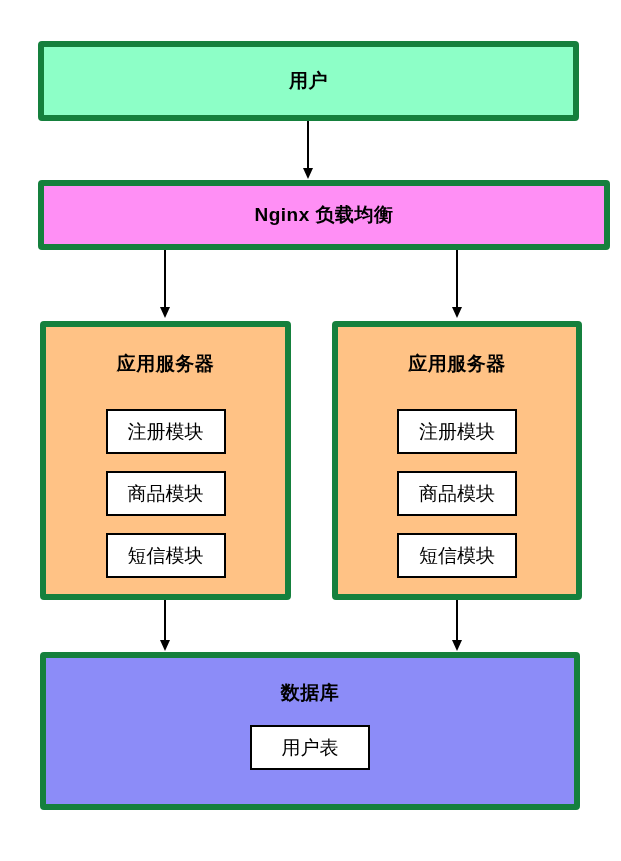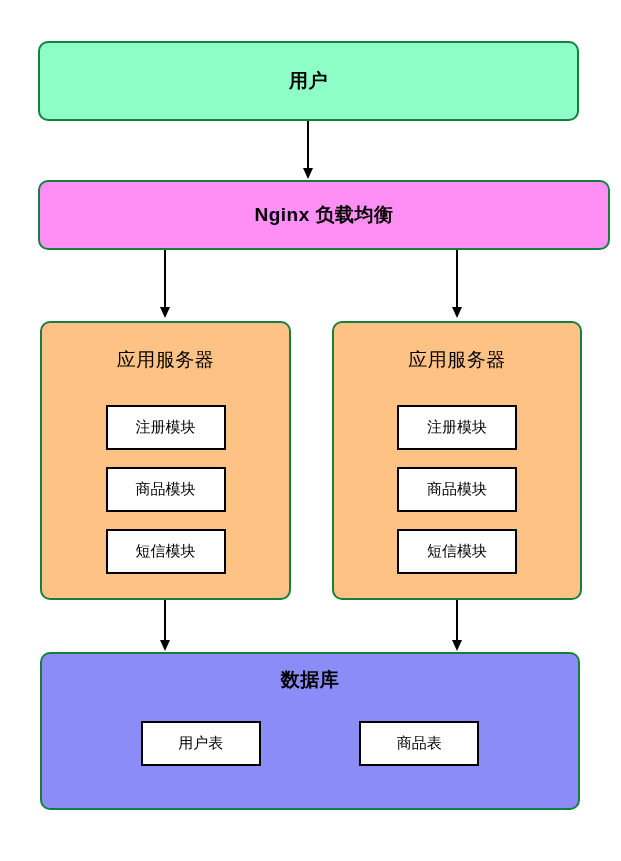--- a/index.html
+++ b/index.html
@@ -8,47 +8,47 @@
     width: 621px;
     height: 861px;
     background: #ffffff;
     font-family: "Liberation Sans", "DejaVu Sans", sans-serif;
     color: #000000;
     overflow: hidden;
   }
   .node {
     position: absolute;
     box-sizing: border-box;
-    border: 2px solid #15803d;
-    border-radius: 10px;
+    border: 6px solid #15803d;
+    border-radius: 4px;
   }
   .banner {
     display: flex;
     align-items: center;
     justify-content: center;
   }
   .node-label {
     font-weight: bold;
     font-size: 19px;
     letter-spacing: 0.5px;
     white-space: nowrap;
   }
   .group-title {
     position: absolute;
     top: 24px;
     left: 0;
     width: 100%;
     text-align: center;
-    font-weight: normal;
+    font-weight: bold;
     font-size: 19px;
     letter-spacing: 0.5px;
   }
   .db-title {
     position: absolute;
-    top: 13px;
+    top: 22px;
     left: 0;
     width: 100%;
     text-align: center;
     font-weight: bold;
     font-size: 19px;
     letter-spacing: 0.5px;
     font-family: Liberation Serif, serif;
   }
   .modules {
     position: absolute;
@@ -62,21 +62,21 @@
   }
   .inner-box {
     box-sizing: border-box;
     width: 120px;
     height: 45px;
     border: 2px solid #000000;
     background: #ffffff;
     display: flex;
     align-items: center;
     justify-content: center;
-    font-size: 15px;
+    font-size: 19px;
     white-space: nowrap;
   }
   .tables {
     position: absolute;
     top: 67px;
     left: 0;
     right: 0;
     display: flex;
     justify-content: space-evenly;
   }
@@ -133,17 +133,16 @@
     </div>
   </div>
 
   <div class="arrow" style="left:164px; top:600px; height:40px;"></div>
   <div class="arrow" style="left:456px; top:600px; height:40px;"></div>
 
   <div class="node" style="left: 40px; top: 652px; width: 540px; height: 158px; background-color: rgb(140, 140, 248);">
     <div class="db-title">数据库</div>
     <div class="tables">
       <div class="inner-box">用户表</div>
-      <div class="inner-box">商品表</div>
     </div>
   </div>
 
 </div>
 
 </body></html>

